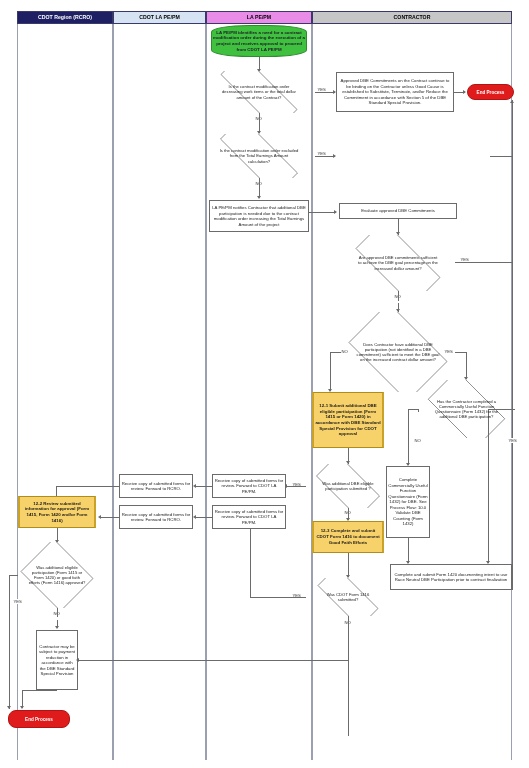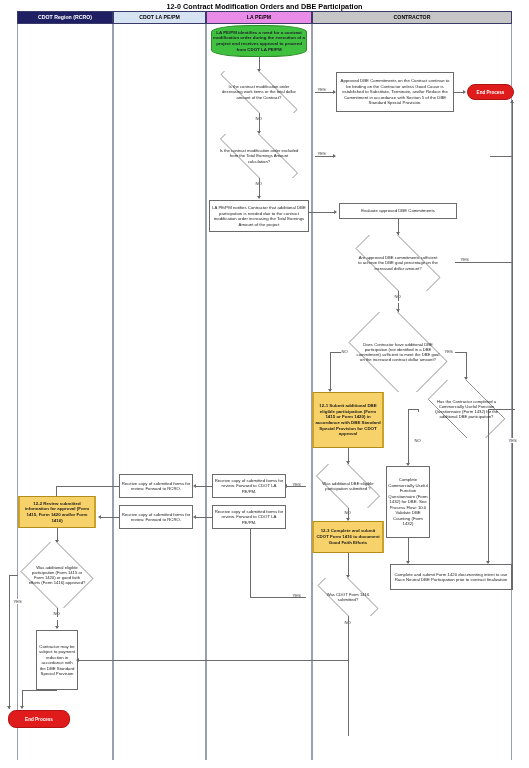--- a/index.html
+++ b/index.html
@@ -148,21 +148,20 @@
     background: #ffffff;
     padding: 0 0.5px;
     white-space: nowrap;
   }
 </style>
 </head>
 <body>
 
 <div id="page">
 
-  <div id="chart-title">12-0 Contract Modification Orders and DBE Participation</div>
 
   <div class="lane-body rcro"></div>
   <div class="lane-body lape"></div>
   <div class="lane-body lapepm"></div>
   <div class="lane-body contr"></div>
 
   <div class="lane-head rcro">CDOT Region (RCRO)</div>
   <div class="lane-head lape">CDOT LA PE/PM</div>
   <div class="lane-head lapepm">LA PE/PM</div>
   <div class="lane-head contr">CONTRACTOR</div>

